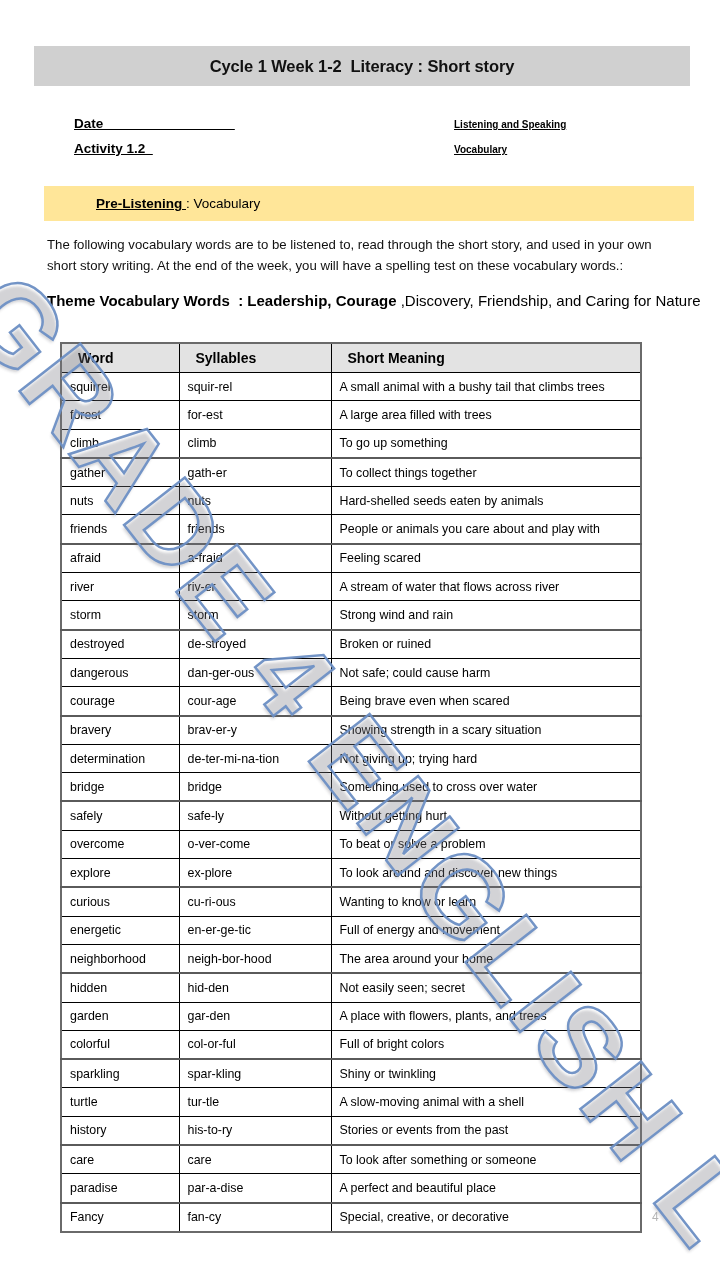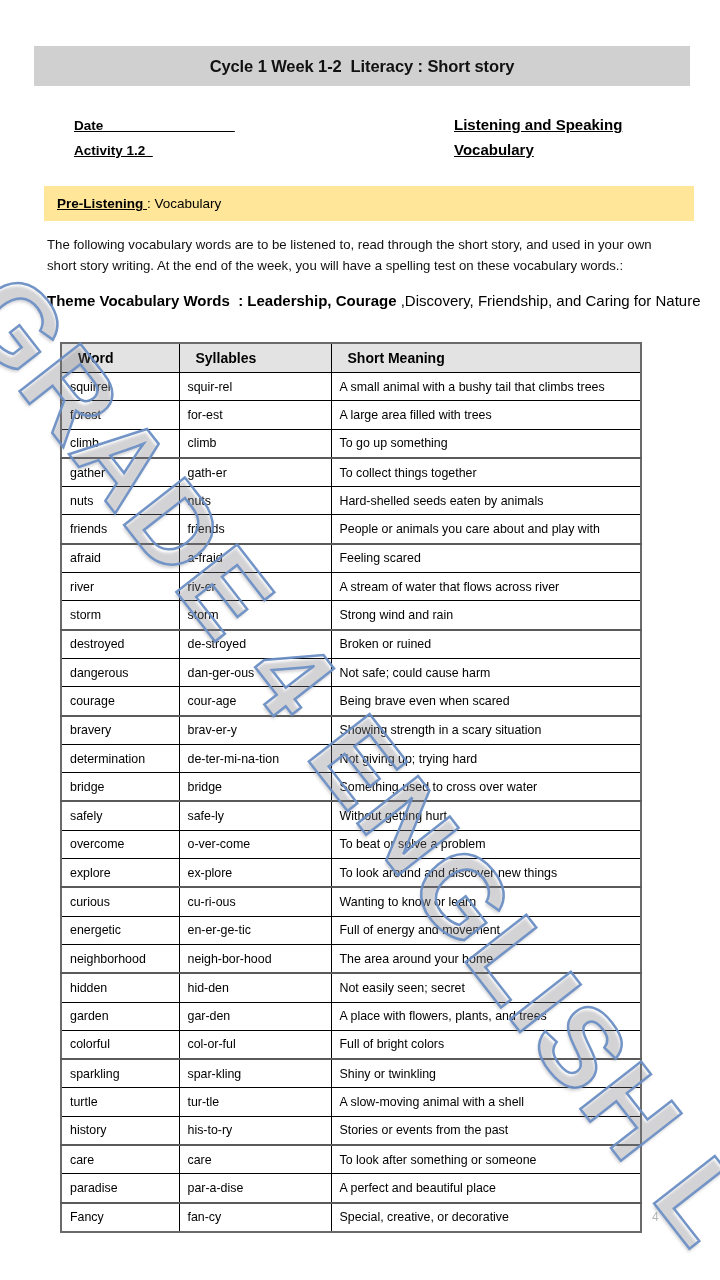--- a/index.html
+++ b/index.html
@@ -57,21 +57,21 @@
     height: 25px;
   }
   .meta-left {
     width: 380px;
     font-size: 13.5px;
     font-weight: bold;
     text-decoration: underline;
     white-space: pre;
   }
   .meta-right {
-    font-size: 15px;
+    font-size: 10px;
     font-weight: bold;
     text-decoration: underline;
     white-space: pre;
   }
 
   
   .banner {
     position: absolute;
     left: 44px;
     top: 186px;
@@ -82,20 +82,21 @@
     align-items: center;
   }
   .banner-inner {
     padding-left: 13px;
     font-size: 13.5px;
     white-space: pre;
   }
   .banner-strong {
     font-weight: bold;
     text-decoration: underline;
+    margin-left: 39px;
   }
 
   
   .intro {
     position: absolute;
     left: 47px;
     top: 234px;
     width: 630px;
     font-size: 13.2px;
     line-height: 21px;

